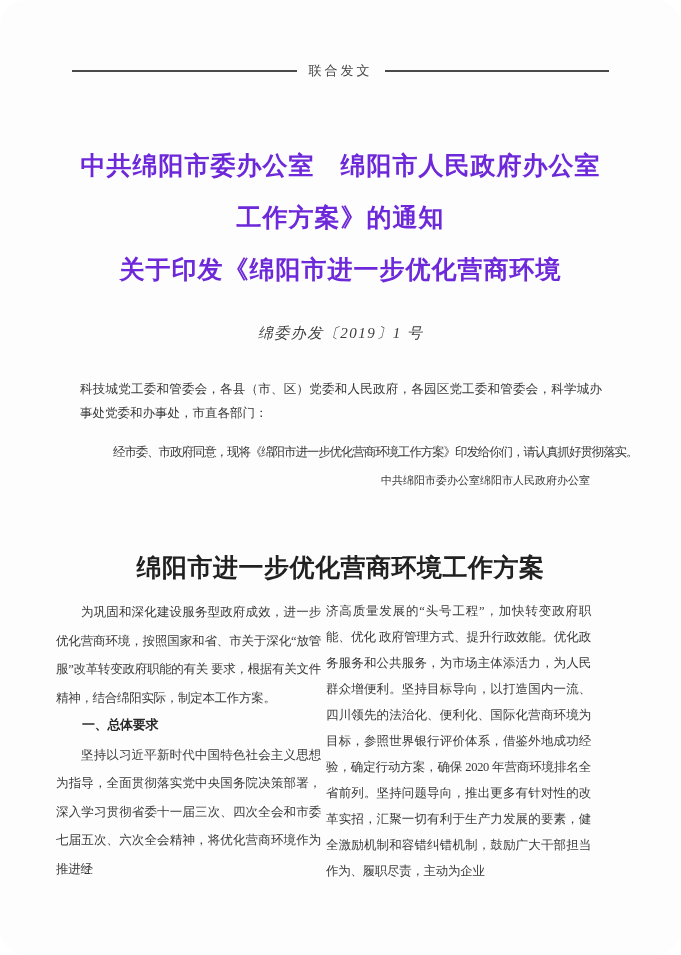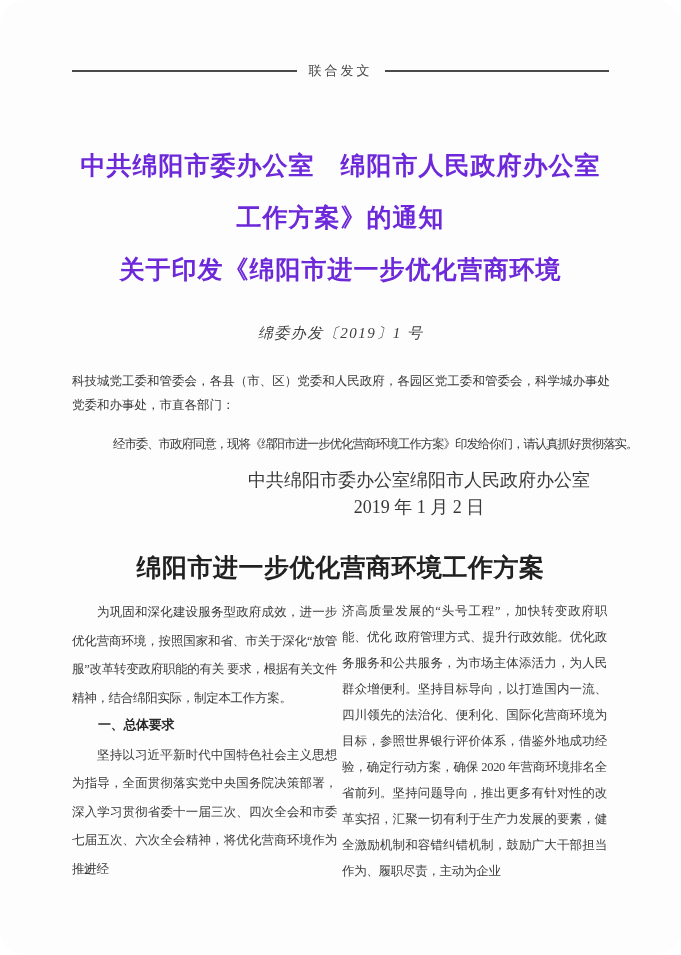--- a/index.html
+++ b/index.html
@@ -79,29 +79,29 @@
     line-height: 23.5px;
     text-align: justify;
     color: #383838;
   }
   .forward-note {
     margin: 16px;
     text-indent: 2em;
     white-space: nowrap;
     letter-spacing: -1.1px;
   }
-  .addressee { margin: 0; }
+  .addressee { margin: 8px; }
 
   
   .signature-block {
     position: absolute;
     top: 467px;
     right: 91px;
     text-align: center;
-    font-size: 18px;
+    font-size: 11px;
     line-height: 27px;
     color: #383838;
   }
 
   
   .plan-title {
     position: absolute;
     top: 551px;
     left: 0;
     width: 100%;
@@ -109,21 +109,21 @@
     font-size: 25px;
     font-weight: bold;
     letter-spacing: 0.5px;
     color: #212121;
   }
 
   
   .columns {
     position: absolute;
     top: 598px;
-    left: 72px;
+    left: 56px;
     width: 538px;
     display: flex;
     gap: 5px;
   }
   .col {
     width: 265px;
     font-size: 12.5px;
     text-align: justify;
     letter-spacing: -0.3px;
     color: #3a3a3a;
@@ -169,21 +169,20 @@
 
   <div class="doc-number">绵委办发〔2019〕1 号</div>
 
   <div class="addr-block">
     <p class="addressee">科技城党工委和管委会，各县（市、区）党委和人民政府，各园区党工委和管委会，科学城办事处党委和办事处，市直各部门：</p>
     <p class="forward-note">经市委、市政府同意，现将《绵阳市进一步优化营商环境工作方案》印发给你们，请认真抓好贯彻落实。</p>
   </div>
 
   <div class="signature-block">
     <div>中共绵阳市委办公室绵阳市人民政府办公室</div>
-    <div>2019 年 1 月 2 日</div>
   </div>
 
   <div class="plan-title">绵阳市进一步优化营商环境工作方案</div>
 
   <div class="columns">
     <div class="col col-left">
       <p>为巩固和深化建设服务型政府成效，进一步优化营商环境，按照国家和省、市关于深化“放管服”改革转变政府职能的有关 要求，根据有关文件精神，结合绵阳实际，制定本工作方案。</p>
       <p class="sec-heading">一、总体要求</p>
       <p>坚持以习近平新时代中国特色社会主义思想为指导，全面贯彻落实党中央国务院决策部署，深入学习贯彻省委十一届三次、四次全会和市委七届五次、六次全会精神，将优化营商环境作为推进经</p>
     </div>

